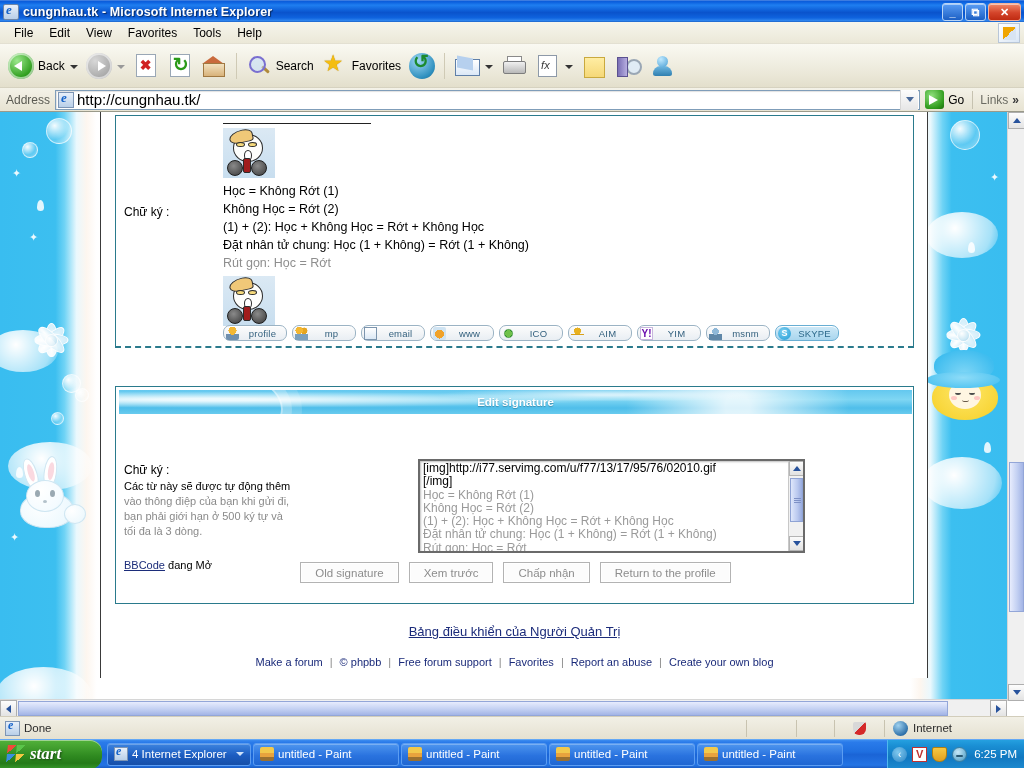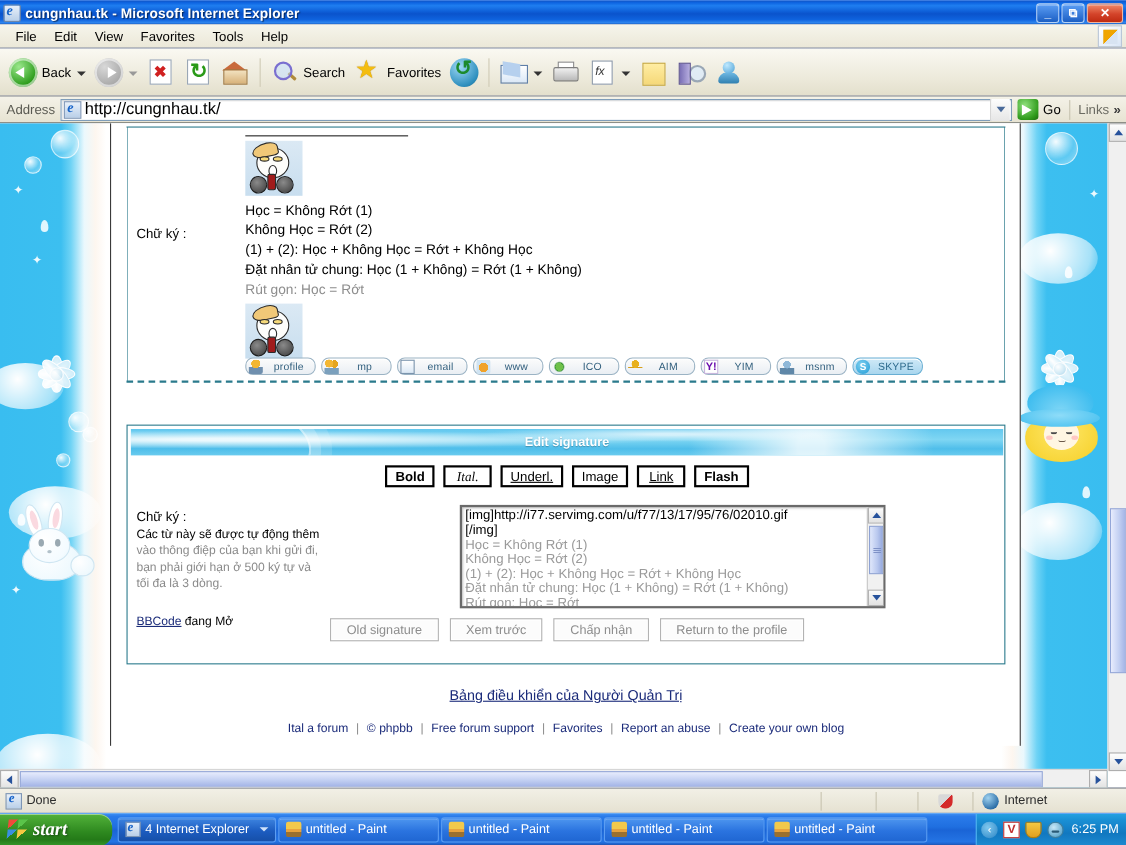--- a/index.html
+++ b/index.html
@@ -1005,40 +1005,20 @@
             <span class="ctext">SKYPE</span>
           </div>
         </div>
       </div>
 
       <div id="edit-panel" class="forum-box">
         <div id="edit-header">
           <span id="edit-title">Edit signature</span>
         </div>
 
-        <div id="format-row">
-          <div class="fbtn b">
-              <span>Bold</span>
-            </div>
-          <div class="fbtn i">
-              <span>Ital.</span>
-            </div>
-          <div class="fbtn u">
-              <span>Underl.</span>
-            </div>
-          <div class="fbtn">
-              <span>Image</span>
-            </div>
-          <div class="fbtn lk">
-              <span>Link</span>
-            </div>
-          <div class="fbtn fl">
-              <span>Flash</span>
-            </div>
-        </div>
 
         <div id="edit-left">
           <div class="el-title">Chữ ký :</div>
           <div class="el-help"><span class="strong">Các từ này sẽ được tự động thêm</span></div>
           <div class="el-help"><span>vào thông điệp của bạn khi gửi đi,</span></div>
           <div class="el-help"><span>bạn phải giới hạn ở 500 ký tự và</span></div>
           <div class="el-help"><span>tối đa là 3 dòng.</span></div>
           <div id="bbcode-row">
             <span class="bb">BBCode</span>
             <span>đang Mở</span>
@@ -1069,21 +1049,21 @@
               <span>Chấp nhận</span>
             </div>
           <div class="abtn">
               <span>Return to the profile</span>
             </div>
         </div>
       </div>
 
       <div id="admin-link">Bảng điều khiển của Người Quản Trị</div>
       <div id="footer-links">
-        <span class="fl">Ital a forum</span>
+        <span class="fl">Make a forum</span>
         <span class="fsep">|</span>
         <span class="copy">© phpbb</span>
         <span class="fsep">|</span>
         <span class="fl">Free forum support</span>
         <span class="fsep">|</span>
         <span class="fl">Favorites</span>
         <span class="fsep">|</span>
         <span class="fl">Report an abuse</span>
         <span class="fsep">|</span>
         <span class="fl">Create your own blog</span>

